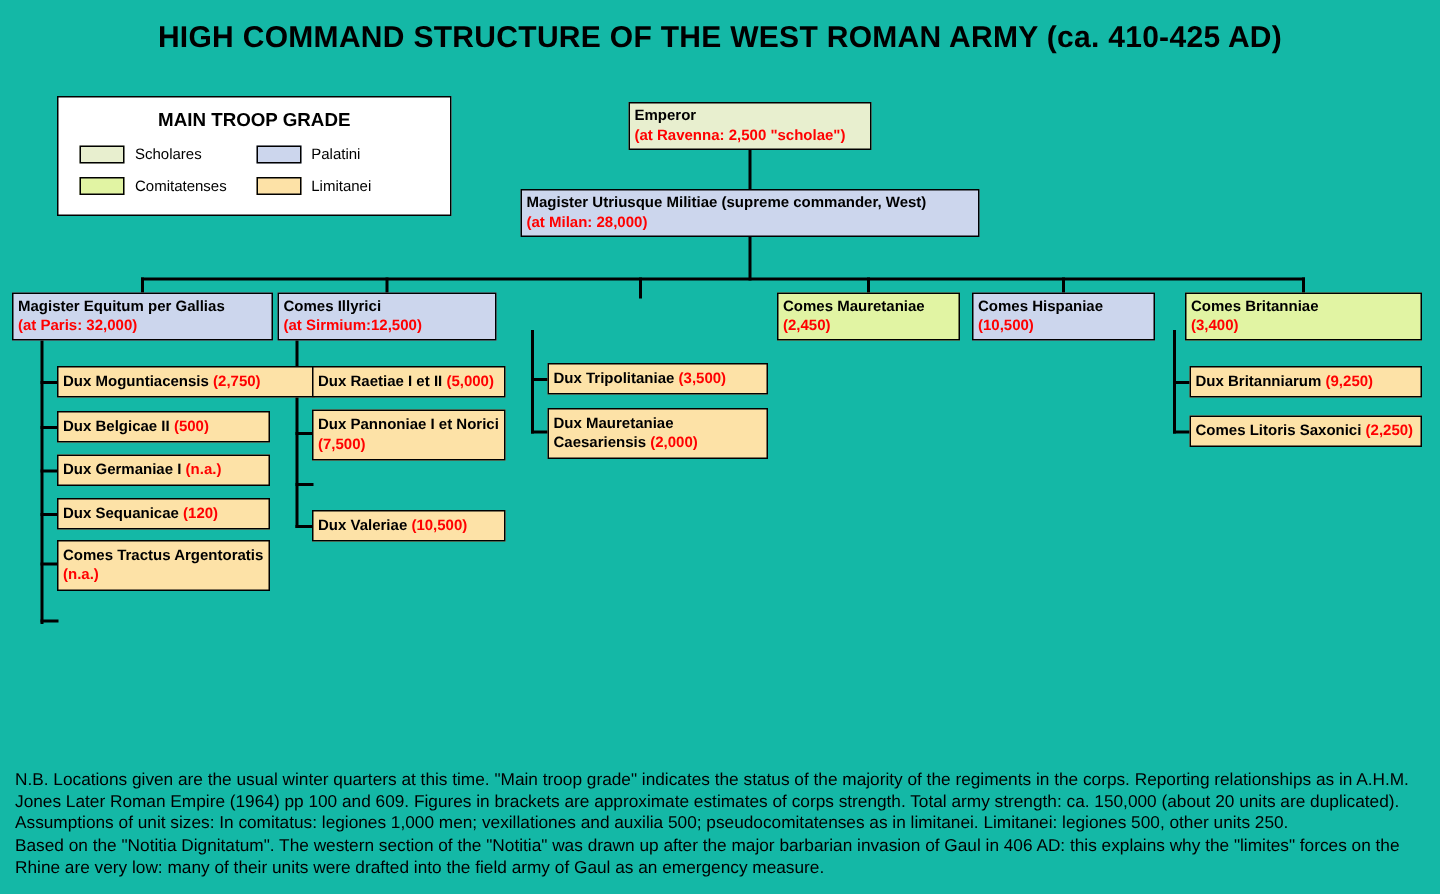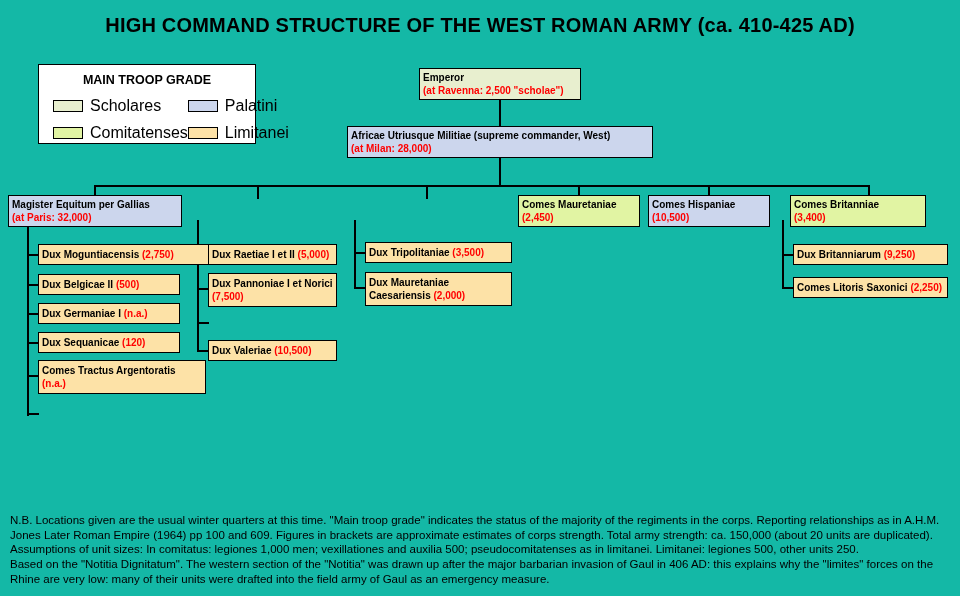--- a/index.html
+++ b/index.html
@@ -3,28 +3,28 @@
 <meta charset="utf-8">
 <style>
   * { margin:0; padding:0; box-sizing:border-box; }
   body { background:#fff; font-family:"Liberation Sans", sans-serif; }
   .canvas { position:relative; width:960px; height:596px; background:#14b8a6; overflow:hidden; }
 
   .chart-title { position:absolute; top:14px; left:0; width:960px; text-align:center;
                  font-size:20px; font-weight:bold; color:#000; letter-spacing:0.2px; }
 
   
-  .legend { position:absolute; left:38px; top:64px; width:218px; height:80px;
+  .legend { position:absolute; left:38px; top:64px; width:263px; height:80px;
             border:1px solid #000; background:#fff; }
   .legend-title { text-align:center; font-weight:bold; font-size:12.5px; margin-top:8px; }
   .legend-grid { display:grid; grid-template-columns:1fr 1fr; row-gap:9px;
                  padding:10px 12px 0 14px; }
   .legend-item { display:flex; align-items:center; }
   .swatch { width:30px; height:12px; border:1px solid #000; display:inline-block; }
-  .legend-label { font-size:16px; margin-left:7px; }
+  .legend-label { font-size:10px; margin-left:7px; }
 
   
   .line { position:absolute; background:#000; }
 
   
   .node { position:absolute; border:1px solid #000; text-align:left;
           font-size:10px; font-weight:bold; line-height:1.3; padding:3px 3px;
           min-height:21px; color:#000; }
   .node .detail { color:#f00; }
   .node.stack { min-height:32px; padding:2px 3px; }
@@ -94,58 +94,62 @@
   <div class="line" style="left:782px;top:220px;width:2px;height:69px;"></div>
   <div class="line" style="left:782px;top:254px;width:12px;height:2px;"></div>
   <div class="line" style="left:782px;top:287px;width:12px;height:2px;"></div>
 
   <div class="node stack" style="left: 419px; top: 68px; width: 162px; background-color: rgb(232, 239, 207);">
     <span class="title">Emperor</span>
     <span class="detail">(at Ravenna: 2,500 "scholae")</span>
   </div>
 
   <div class="node stack" style="left: 347px; top: 126px; width: 306px; background-color: rgb(204, 214, 237);">
-    <span class="title">Africae Utriusque Militiae (supreme commander, West)</span>
+    <span class="title">Magister Utriusque Militiae (supreme commander, West)</span>
     <span class="detail">(at Milan: 28,000)</span>
   </div>
 
   <div class="node stack" style="left: 8px; top: 195px; width: 174px; background-color: rgb(204, 214, 237);">
     <span class="title">Magister Equitum per Gallias</span>
     <span class="detail">(at Paris: 32,000)</span>
+  </div>
+  <div class="node stack" style="left: 185px; top: 195px; width: 146px; background-color: rgb(204, 214, 237);">
+    <span class="title">Comes Illyrici</span>
+    <span class="detail">(at Sirmium:12,500)</span>
   </div>
   <div class="node stack" style="left: 518px; top: 195px; width: 122px; background-color: rgb(225, 244, 163);">
     <span class="title">Comes Mauretaniae</span>
     <span class="detail">(2,450)</span>
   </div>
   <div class="node stack" style="left: 648px; top: 195px; width: 122px; background-color: rgb(204, 214, 237);">
     <span class="title">Comes Hispaniae</span>
     <span class="detail">(10,500)</span>
   </div>
-  <div class="node stack" style="left: 790px; top: 195px; width: 136px; background-color: rgb(225, 244, 163);">
+  <div class="node stack" style="left: 790px; top: 195px; width: 158px; background-color: rgb(225, 244, 163);">
     <span class="title">Comes Britanniae</span>
     <span class="detail">(3,400)</span>
   </div>
 
   <div class="node" style="left: 38px; top: 244px; width: 172px; background-color: rgb(253, 226, 167);">
     <span class="title">Dux Moguntiacensis</span>
     <span class="detail">(2,750)</span>
   </div>
   <div class="node" style="left: 38px; top: 274px; width: 142px; background-color: rgb(253, 226, 167);">
     <span class="title">Dux Belgicae II</span>
     <span class="detail">(500)</span>
   </div>
   <div class="node" style="left: 38px; top: 303px; width: 142px; background-color: rgb(253, 226, 167);">
     <span class="title">Dux Germaniae I</span>
     <span class="detail">(n.a.)</span>
   </div>
   <div class="node" style="left: 38px; top: 332px; width: 142px; background-color: rgb(253, 226, 167);">
     <span class="title">Dux Sequanicae</span>
     <span class="detail">(120)</span>
   </div>
-  <div class="node" style="left: 38px; top: 360px; width: 168px; background-color: rgb(253, 226, 167);">
+  <div class="node" style="left: 38px; top: 360px; width: 142px; background-color: rgb(253, 226, 167);">
     <span class="title">Comes Tractus Argentoratis</span>
     <span class="detail">(n.a.)</span>
   </div>
 
   <div class="node" style="left: 208px; top: 244px; width: 129px; background-color: rgb(253, 226, 167);">
     <span class="title">Dux Raetiae I et II</span>
     <span class="detail">(5,000)</span>
   </div>
   <div class="node" style="left: 208px; top: 273px; width: 129px; background-color: rgb(253, 226, 167);">
     <span class="title">Dux Pannoniae I et Norici</span>

